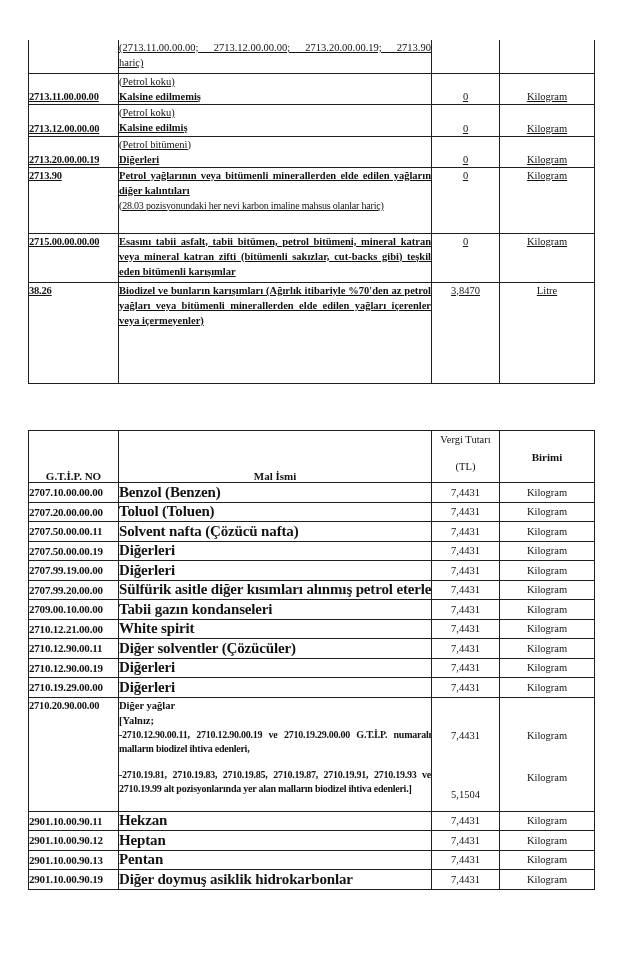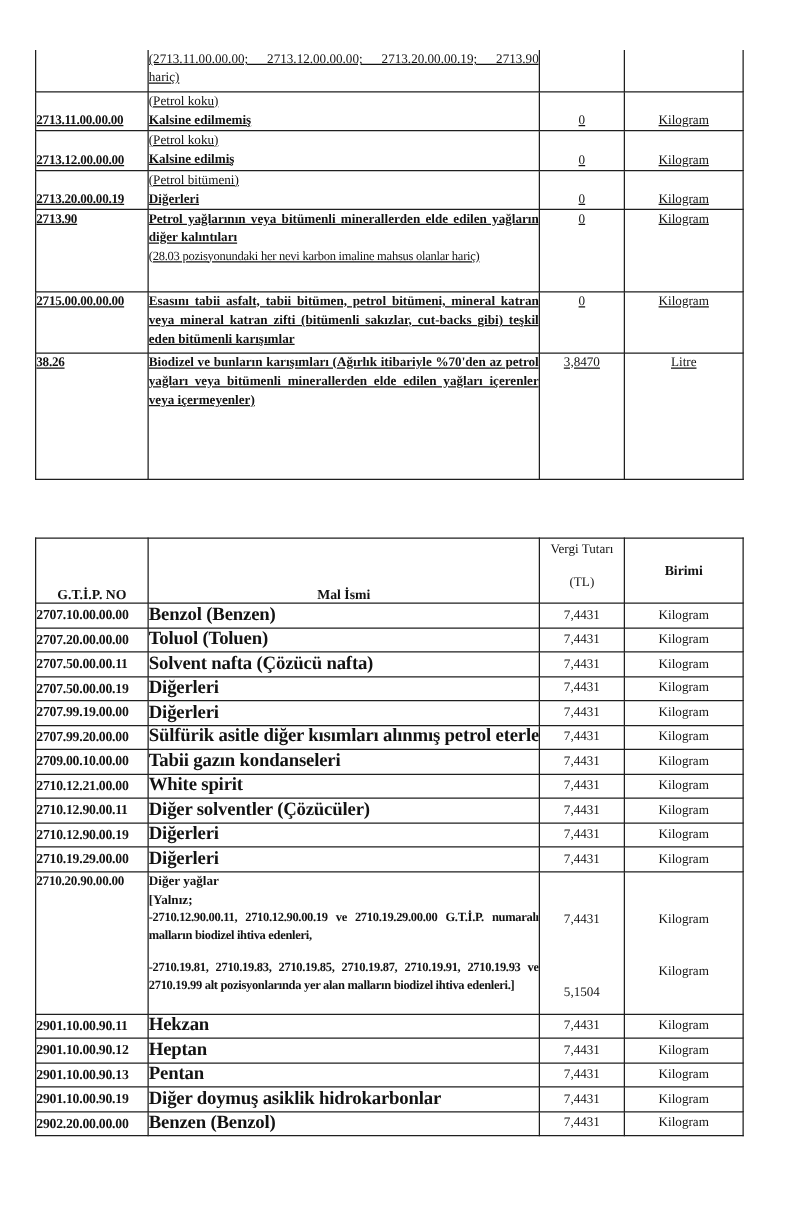--- a/index.html
+++ b/index.html
@@ -246,22 +246,16 @@
           <td class="bname">Pentan</td>
           <td class="bval">7,4431</td>
           <td class="bunit">Kilogram</td>
         </tr>
         <tr style="height: 19.5px;">
           <td class="bcode">2901.10.00.90.19</td>
           <td class="bname">Diğer doymuş asiklik hidrokarbonlar</td>
           <td class="bval">7,4431</td>
           <td class="bunit">Kilogram</td>
         </tr>
-        <tr style="height: 19.5px;">
-          <td class="bcode">2902.20.00.00.00</td>
-          <td class="bname">Benzen (Benzol)</td>
-          <td class="bval">7,4431</td>
-          <td class="bunit">Kilogram</td>
-        </tr>
       </tbody>
   </table>
 
 </div>
 
 </body></html>

